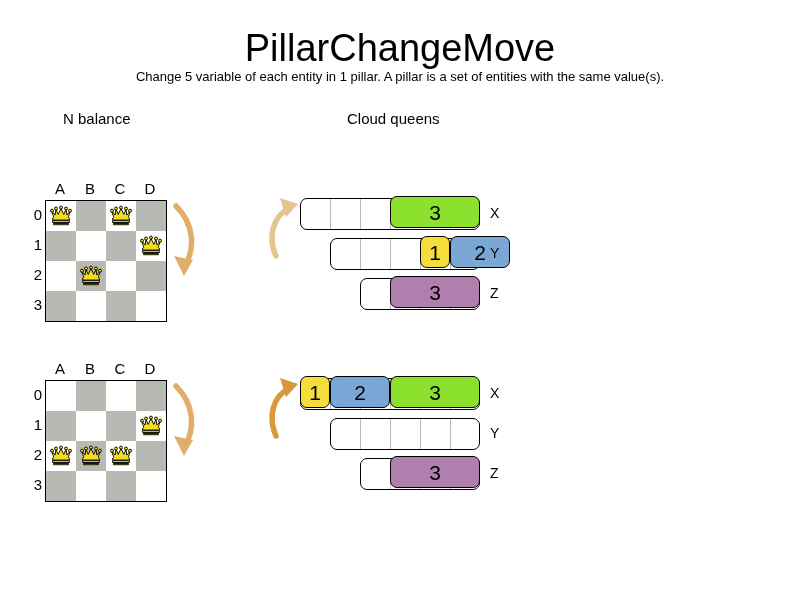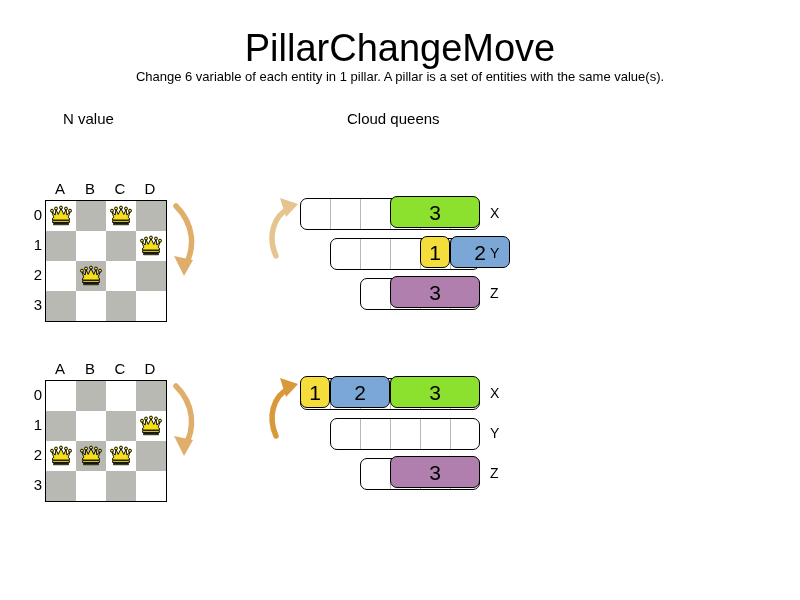--- a/index.html
+++ b/index.html
@@ -159,23 +159,23 @@
     top: 7px;
     font-size: 14px;
     width: 20px;
     text-align: left;
   }
 </style>
 </head>
 <body>
 
 <div id="title">PillarChangeMove</div>
-<div id="subtitle">Change 6 variable of each entity in 1 pillar. A pillar is a set of entities with the same value(s).</div>
-
-<div class="section-caption" id="caption-nqueens">N value</div>
+<div id="subtitle">Change 5 variable of each entity in 1 pillar. A pillar is a set of entities with the same value(s).</div>
+
+<div class="section-caption" id="caption-nqueens">N balance</div>
 <div class="section-caption" id="caption-cloud">Cloud queens</div>
 
 <div class="board-block" id="board-block-top">
   <div class="file-labels">
       <div class="file-label" style="left: 0px;">A</div>
       <div class="file-label" style="left: 30px;">B</div>
       <div class="file-label" style="left: 60px;">C</div>
       <div class="file-label" style="left: 90px;">D</div>
     </div>
   <div class="rank-labels">

